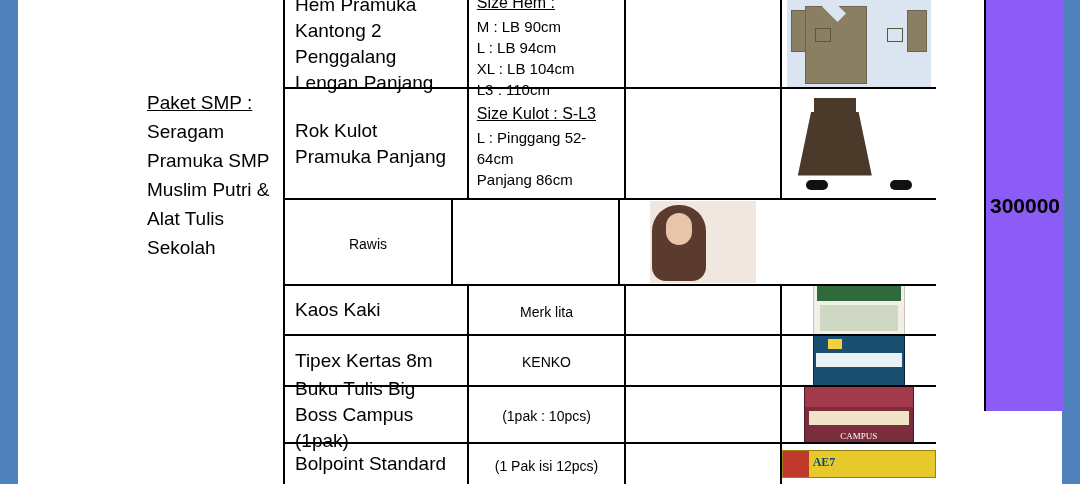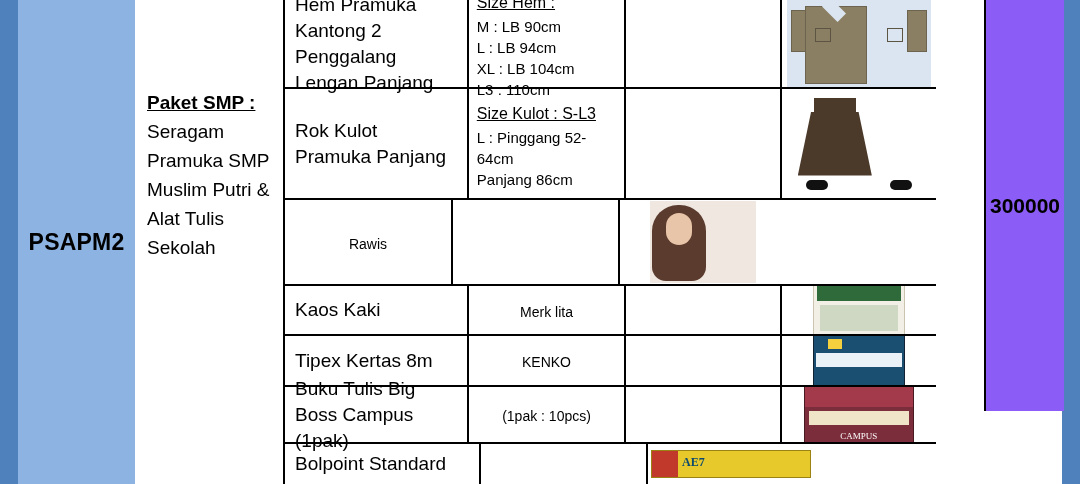--- a/index.html
+++ b/index.html
@@ -70,21 +70,21 @@
     top: 0;
     width: 150px;
     height: 484px;
     background: #ffffff;
     border-right: 2px solid #000000;
     box-sizing: border-box;
     padding: 88px 8px 0 12px;
   }
   .pkg-title {
     font-size: 19px;
-    font-weight: bold;
+    font-weight: normal;
     text-decoration: underline;
     line-height: 29px;
     white-space: nowrap;
   }
   .pkg-desc {
     font-size: 19px;
     line-height: 29px;
   }
 
   
@@ -213,21 +213,20 @@
   .t-pen .txt2 { position:absolute; left:30px; top:4px; font-size:12px; font-weight:bold; color:#0c4a6e; font-family:"Liberation Serif", serif;}
 </style>
 </head>
 <body>
 
 <div class="sheet">
 
   <div class="band band-left"></div>
   <div class="band band-right"></div>
 
-  <div class="code-cell">PSAPM2</div>
 
   <div class="pkg-cell">
     <div class="pkg-title">Paket SMP :</div>
     <div class="pkg-desc">Seragam Pramuka SMP Muslim Putri &amp; Alat Tulis Sekolah</div>
   </div>
 
   <div class="rows">
 
     <div class="row" style="top:0px; height:89px;">
       <div class="col-item">Hem Pramuka Kantong 2 Penggalang Lengan Panjang</div>
@@ -312,20 +311,21 @@
         <div class="thumb t-book">
           <div class="top2"></div>
             <div class="mid2"></div>
           <div class="txt">CAMPUS</div>
         </div>
       </div>
     </div>
 
     <div class="row" style="top:444px; height:40px; border-bottom:none;">
       <div class="col-item">Bolpoint Standard</div>
+      <div class="col-size center">(1 Pak isi 12pcs)</div>
       <div class="col-gap"></div>
       <div class="col-img">
         <div class="thumb t-pen">
           <div class="red"></div>
           <div class="txt2">AE7</div>
         </div>
       </div>
     </div>
 
   </div>

